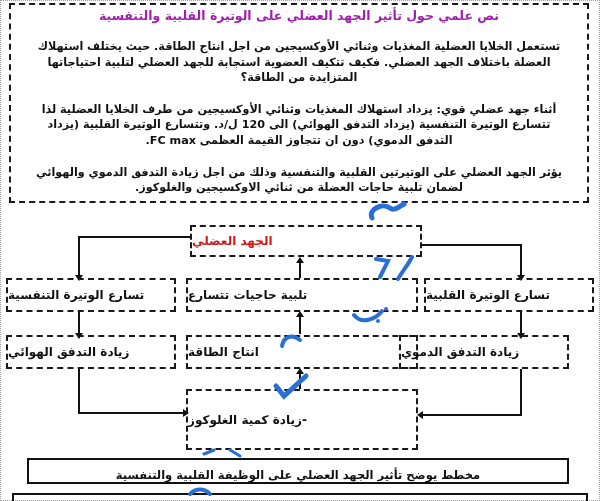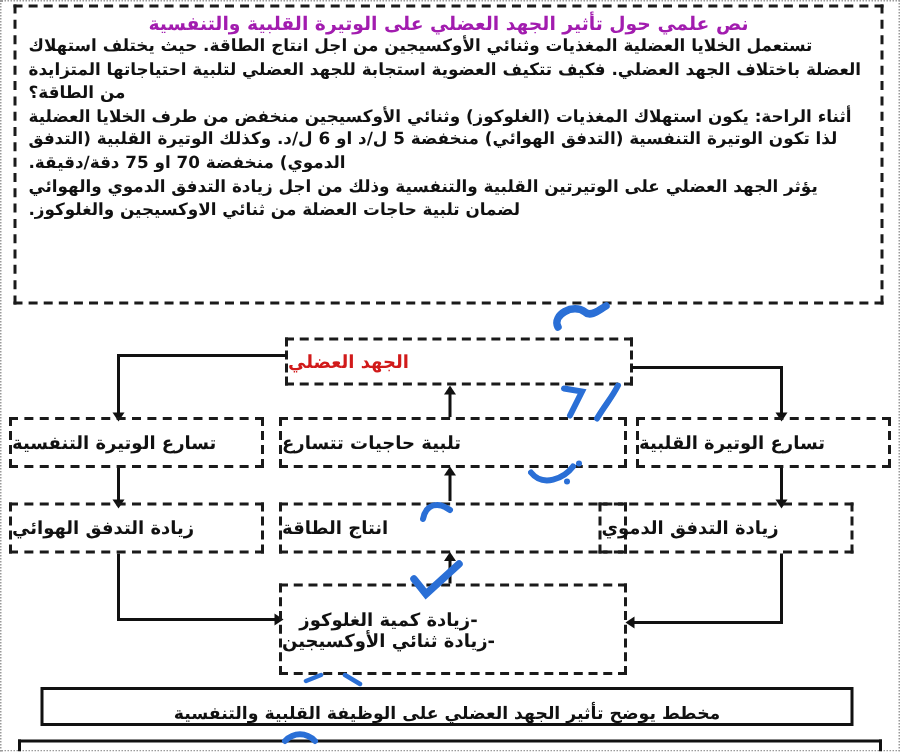--- a/index.html
+++ b/index.html
@@ -13,21 +13,21 @@
   }
   .text-box {
     position: absolute; left: 9px; top: 3px; width: 580px; height: 200px;
     border: 2px dashed #1a1a1a; box-sizing: border-box;
     direction: rtl; padding: 3px 8px 2px 8px;
   }
   .text-title {
     text-align: center; color: #a21caf; font-weight: bold; font-size: 12.5px; line-height: 15px;
   }
   .text-para {
-    font-size: 11.2px; font-weight: bold; line-height: 15.6px; margin: 0; text-align: left;
+    font-size: 11.2px; font-weight: bold; line-height: 15.6px; margin: 16px; text-align: center;
   }
   .box {
     position: absolute; border: 2px dashed #1a1a1a; box-sizing: border-box;
     display: flex; align-items: center; justify-content: flex-end;
     direction: rtl; font-size: 12px; font-weight: bold;
   }
   .box .lbl { white-space: nowrap; }
   .red-lbl { color: #d11a1a; }
   .line { position: absolute; background: #111; }
   .arrow-down::after, .arrow-up::after, .arrow-right::after, .arrow-left::after {
@@ -62,21 +62,21 @@
   .stack { display: flex; flex-direction: column; align-items: center; }
 </style>
 </head>
 <body>
 
 <div class="page-border"></div>
 
 <div class="text-box">
   <div class="text-title">نص علمي حول تأثير الجهد العضلي على الوتيرة القلبية والتنفسية</div>
   <p class="text-para">تستعمل الخلايا العضلية المغذيات وثنائي الأوكسيجين من اجل انتاج الطاقة. حيث يختلف استهلاك العضلة باختلاف الجهد العضلي. فكيف تتكيف العضوية استجابة للجهد العضلي لتلبية احتياجاتها المتزايدة من الطاقة؟</p>
-  <p class="text-para">أثناء الراحة: يكون استهلاك المغذيات (الغلوكوز) وثنائي الأوكسيجين منخفض من طرف الخلايا العضلية لذا تكون الوتيرة التنفسية (التدفق الهوائي) منخفضة 5 ل/د او 6 ل/د. وكذلك الوتيرة القلبية (التدفق الدموي) منخفضة 70 او 75 دقة/دقيقة.</p>
+  <p class="text-para">أثناء جهد عضلي قوي: يزداد استهلاك المغذيات وثنائي الأوكسيجين من طرف الخلايا العضلية لذا تتسارع الوتيرة التنفسية (يزداد التدفق الهوائي) الى 120 ل/د. وتتسارع الوتيرة القلبية (يزداد التدفق الدموي) دون ان تتجاوز القيمة العظمى FC max.</p>
   <p class="text-para">يؤثر الجهد العضلي على الوتيرتين القلبية والتنفسية وذلك من اجل زيادة التدفق الدموي والهوائي لضمان تلبية حاجات العضلة من ثنائي الاوكسيجين والغلوكوز.</p>
 </div>
 
 <div class="box" style="left:190px; top:225px; width:232px; height:32px;">
   <span class="lbl red-lbl">الجهد العضلي</span>
 </div>
 
 <div class="line" style="left:78px; top:236px; width:113px; height:2px;"></div>
 <div class="line arrow-down" style="left:78px; top:236px; width:2px; height:40px;"></div>
 <div class="line" style="left:421px; top:244px; width:100px; height:2px;"></div>
@@ -109,21 +109,20 @@
 
 <div class="line" style="left:78px; top:369px; width:2px; height:44px;"></div>
 <div class="line arrow-right" style="left:78px; top:412px; width:106px; height:2px;"></div>
 <div class="line" style="left:520px; top:369px; width:2px; height:46px;"></div>
 <div class="line arrow-left" style="left:422px; top:414px; width:100px; height:2px;"></div>
 <div class="line arrow-up" style="left:299px; top:373px; width:2px; height:16px;"></div>
 
 <div class="box" style="left:186px; top:389px; width:232px; height:61px;">
   <div class="stack">
     <span class="lbl">-زيادة كمية الغلوكوز</span>
-    <span class="lbl">-زيادة ثنائي الأوكسيجين</span>
   </div>
 </div>
 
 <div class="caption">
   <span>مخطط يوضح تأثير الجهد العضلي على الوظيفة القلبية والتنفسية</span>
 </div>
 <div class="bottom-rule"></div>
 
 <svg class="scribble" style="left:360px; top:198px;" width="50" height="30" viewBox="0 0 50 30">
   <path d="M12 20 C8 12, 22 4, 30 10 C34 14, 40 8, 44 6" stroke="#2a6fd6" stroke-width="5" fill="none" stroke-linecap="round"></path>

